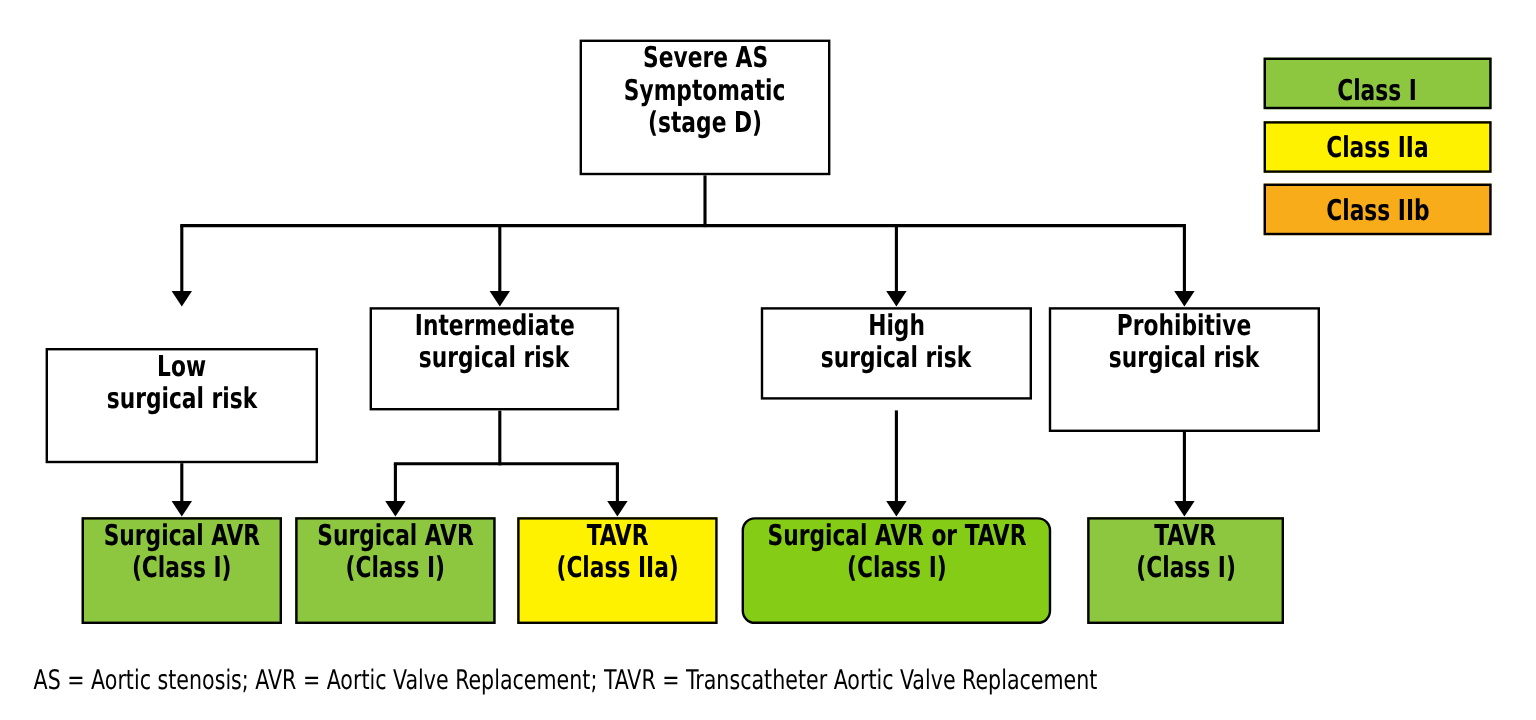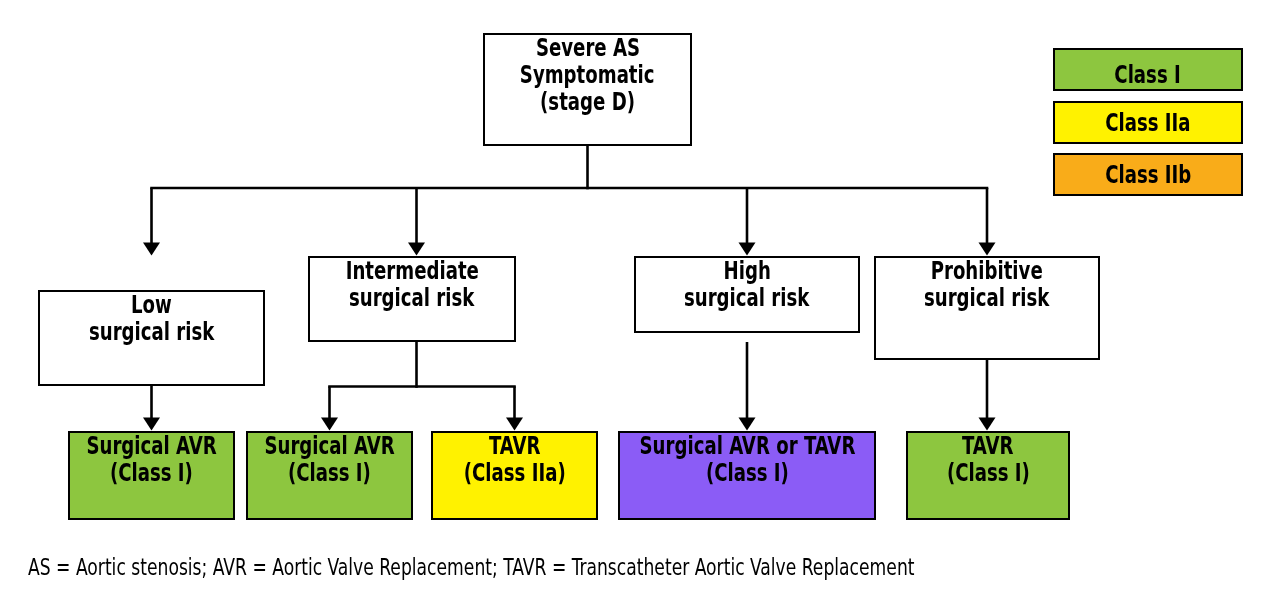--- a/index.html
+++ b/index.html
@@ -138,21 +138,21 @@
     <span>(Class I)</span>
   </div>
   <div class="node" id="node-savr-int" style="background: rgb(141, 198, 63);">
     <span>Surgical AVR</span>
     <span>(Class I)</span>
   </div>
   <div class="node" id="node-tavr-int" style="background: rgb(255, 242, 0);">
     <span>TAVR</span>
     <span>(Class IIa)</span>
   </div>
-  <div class="node" id="node-savr-tavr" style="background: #8b5cf6;">
+  <div class="node" id="node-savr-tavr" style="background: #84cc16; border-radius: 11px;">
     <span>Surgical AVR or TAVR</span>
     <span>(Class I)</span>
   </div>
   <div class="node" id="node-tavr-proh" style="background: rgb(141, 198, 63);">
     <span>TAVR</span>
     <span>(Class I)</span>
   </div>
 
   <div class="legend-box" id="legend-class-i" style="background: rgb(141, 198, 63); align-items: flex-end;">
     <span>Class I</span>

